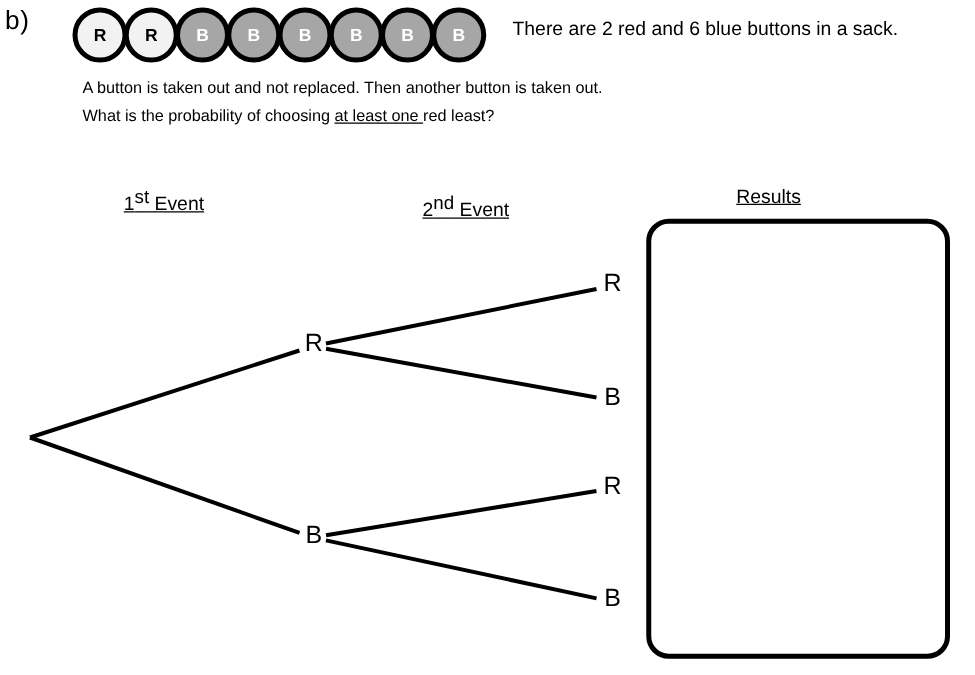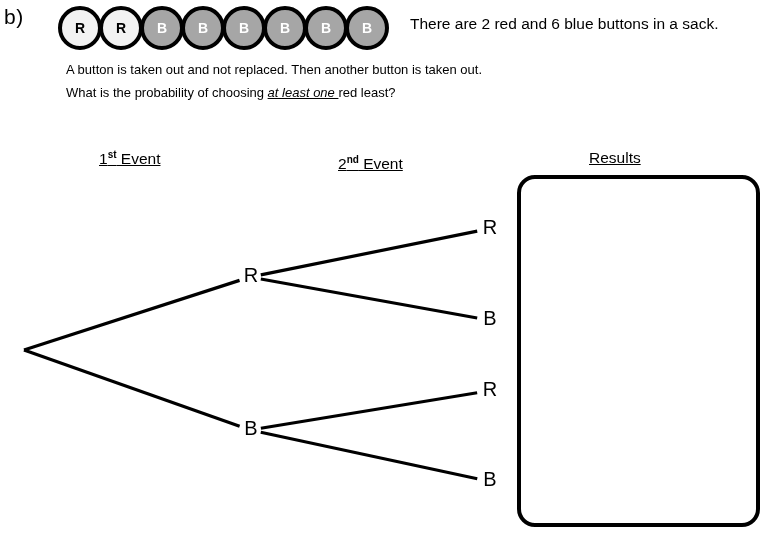--- a/index.html
+++ b/index.html
@@ -72,34 +72,33 @@
   #question-block {
     left: 38px;
     top: 58px;
     font-size: 13px;
     line-height: 23px;
     white-space: nowrap;
     margin-left: 28px;
   }
   #question-block .q-line { display: block; }
   .emph {
-    font-style: italic;
     text-decoration: underline;
   }
 
   
   .col-heading {
     font-size: 15.5px;
     text-decoration: underline;
     white-space: nowrap;
   }
   #heading-event1 { left: 99px; top: 149px; }
   #heading-event2 { left: 338px; top: 154px; }
   #heading-results { left: 589px; top: 149px; }
-  .ord { font-size: 10px; vertical-align: super; font-weight: bold; }
+  .ord { font-size: 15px; vertical-align: super; }
 
   
   #tree-svg {
     left: 0;
     top: 0;
     width: 780px;
     height: 540px;
     pointer-events: none;
   }
   .tree-branch {

